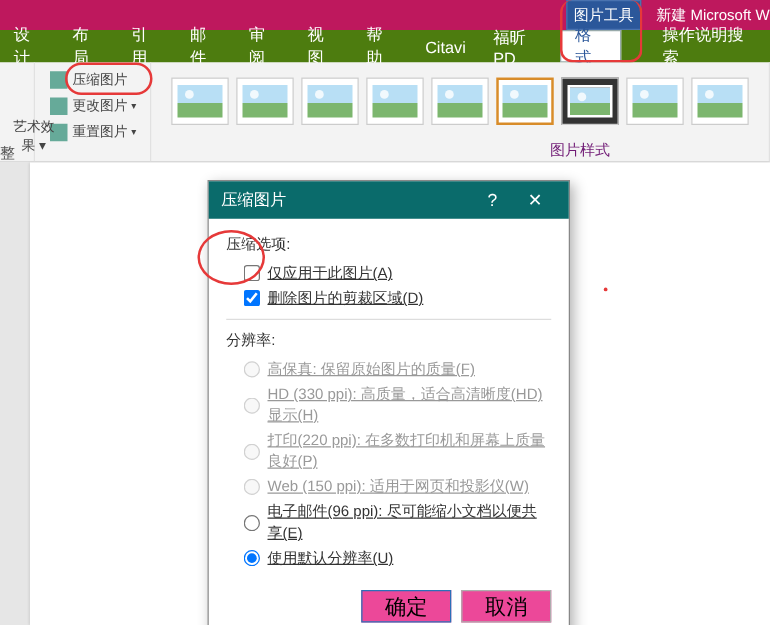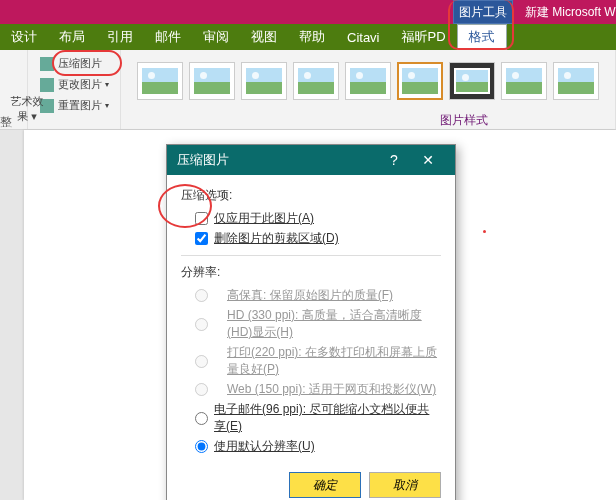--- a/index.html
+++ b/index.html
@@ -41,24 +41,24 @@
   
   
   .dialog { position: absolute; left: 166px; top: 144px; width: 290px; background: #fff; border: 1px solid #888; box-shadow: 3px 3px 10px rgba(0,0,0,.3); }
   .dlg-title { background: #0a6b6b; color: #fff; height: 30px; display: flex; align-items: center; padding: 0 10px; font-size: 13px; }
   .dlg-title .sp { flex: 1; }
   .dlg-title .tbtn { width: 34px; text-align: center; font-size: 14px; cursor: pointer; }
   .dlg-body { padding: 12px 14px 4px 14px; }
   .sect-label { font-size: 12px; color: #333; margin-bottom: 6px; }
   .opt-row { display: flex; align-items: center; margin: 3px 0 3px 14px; font-size: 12px; color: #333; text-decoration: underline; }
   .opt-row input[type=checkbox], .opt-row input[type=radio] { margin-right: 6px; }
-  .opt-row.dis { color: #999; gap: 13px; }
+  .opt-row.dis { color: #999; }
   .hr { border: none; border-top: 1px solid #ddd; margin: 8px 0; }
   .dlg-buttons { display: flex; justify-content: flex-end; gap: 8px; padding: 10px 14px 14px; }
-  .dlg-buttons button { min-width: 72px; height: 26px; border: 1px solid #adadad; background: #fde047; font-size: 12px; cursor: pointer; font-style: italic; }
+  .dlg-buttons button { min-width: 72px; height: 26px; border: 1px solid #adadad; background: #ec4899; font-size: 17px; cursor: pointer; }
   .dlg-buttons button.primary { border: 1px solid #2b70b8; }
   
   
   .anno { position: absolute; border: 2px solid #e63939; border-radius: 50%; pointer-events: none; }
   .anno.a1 { left: 52px; top: 50px; width: 70px; height: 26px; border-radius: 14px; }
   .anno.a2 { left: 448px; top: 0px; width: 66px; height: 50px; border-radius: 10px; border-top: none; }
   .anno.a3 { left: 158px; top: 184px; width: 54px; height: 44px; border-radius: 50%; }
   .red-dot { position: absolute; left: 483px; top: 230px; width: 3px; height: 3px; background: #e63939; border-radius: 50%; }
   
   .group-label { position: absolute; left: 0; top: 114px; font-size: 12px; color: #555; }
@@ -76,20 +76,21 @@
   <div class="tab">布局</div>
   <div class="tab">引用</div>
   <div class="tab">邮件</div>
   <div class="tab">审阅</div>
   <div class="tab">视图</div>
   <div class="tab">帮助</div>
   <div class="tab">Citavi</div>
   <div class="tab">福昕PD</div>
   <div class="tab active format">格式</div>
   <div class="tab" style="width:20px"></div>
+  <div class="tab">操作说明搜索</div>
 </div>
 
 <div class="ribbon">
   <div class="ribbon-group" style="width:28px;position:relative">
     <div class="effect-btn">
       <span>艺术效果</span>
       <span class="dd">▾</span>
     </div>
   </div>
   <div class="ribbon-group" style="width:96px">

